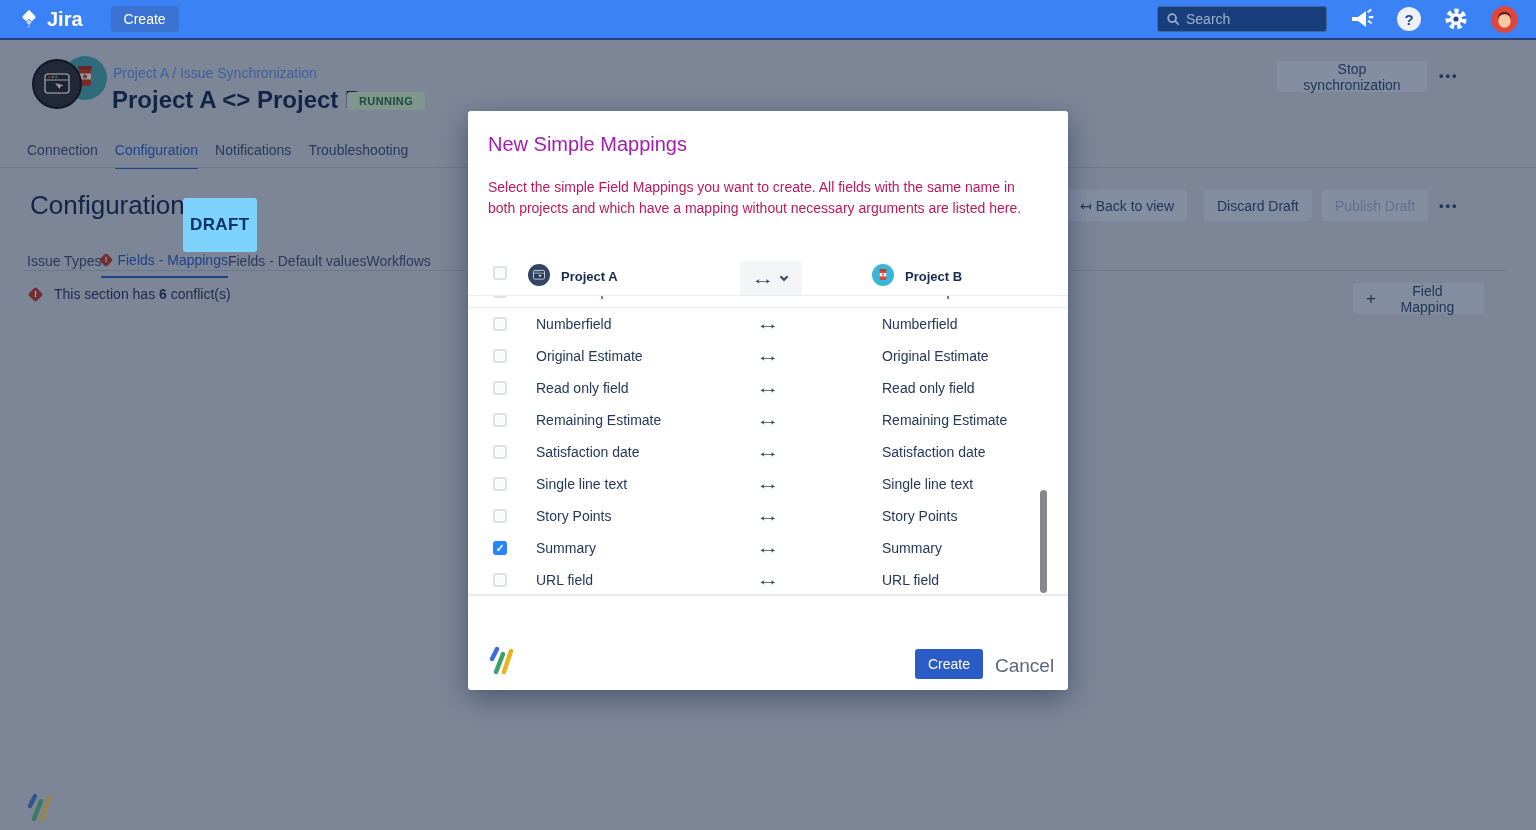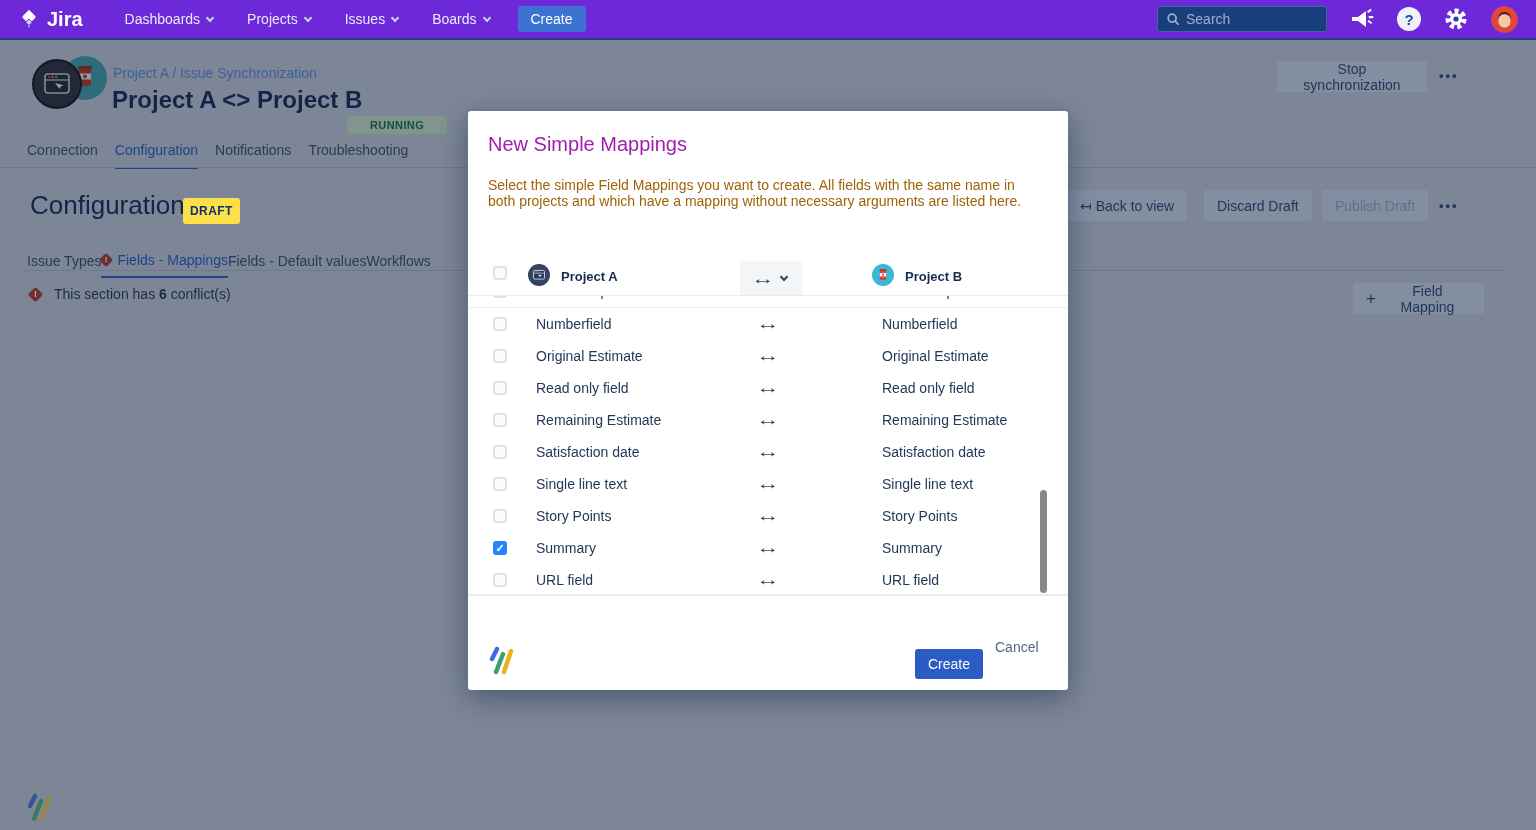--- a/index.html
+++ b/index.html
@@ -1,20 +1,20 @@
 <!DOCTYPE html>
 <html><head>
 <meta charset="utf-8">
 <style>
   * { margin:0; padding:0; box-sizing:border-box; }
   html,body { width:1536px; height:830px; overflow:hidden; font-family:"Liberation Sans", sans-serif; }
   body { background:#7d8697; position:relative; }
 
   
-  .navbar { position:absolute; left:0; top:0; width:1536px; height:40px; background:#6d28d9;
+  .navbar { position:absolute; left:0; top:0; width:1536px; height:40px; background:#3b82f6;
             border-bottom:2px solid #24427e; display:flex; align-items:center; z-index:5;justify-content:flex-end; }
   .nav-logo { display:flex; align-items:center; gap:7px; margin-left:18px; color:#fff; font-size:20px; font-weight:bold; }
   .nav-items { display:flex; align-items:center; gap:34px; margin-left:42px; }
   .nav-item { color:#e7edf8; font-size:14px; font-weight:500; display:flex; align-items:center; gap:7px; cursor:pointer; }
   .chev { width:6px; height:6px; border-right:2px solid #c6d2ea; border-bottom:2px solid #c6d2ea;
           transform:rotate(45deg); display:inline-block; margin-top:-3px; }
   .nav-create { margin-left:28px; background:#3c72d2; color:#fff; font-size:14px; font-weight:500;
                 border:none; border-radius:3px; padding:5px 13px; height:26px; cursor:pointer; }
   .nav-right { margin-left:auto; display:flex; align-items:center; gap:22px; margin-right:18px; }
   .nav-search { width:170px; height:26px; background:#193e7c; border:1px solid #41639f; border-radius:3px;
@@ -25,35 +25,35 @@
                  font-weight:bold; font-size:15px; display:flex; align-items:center; justify-content:center; }
   .avatar-btn { width:27px; height:27px; border-radius:50%; overflow:hidden; }
 
   
   .page { position:absolute; left:0; top:40px; width:1536px; height:790px; }
   .dim-svg { filter:brightness(0.60) saturate(0.8); }
 
   .breadcrumb { position:absolute; left:113px; top:25px; font-size:14px; color:#3e6099; cursor:pointer; }
   .proj-title { position:absolute; left:112px; top:46px; font-size:24px; font-weight:600; color:#122547; }
   .badge-running { position:absolute; left:347px; top:52px; background:#80958c; color:#174f38;
-                   font-size:11px; font-weight:bold; letter-spacing:.4px; padding:3px 23px; border-radius:3px;margin-top:24px; }
+                   font-size:11px; font-weight:bold; letter-spacing:.4px; padding:3px 12px; border-radius:3px; }
   .btn-dim { background:#848ea1; color:#1f3557; border:none; border-radius:3px; font-size:14px;
              font-family:Liberation Sans, sans-serif; height:31px; padding:0 13px; cursor:pointer; }
   .stop-btn { position:absolute; left:1277px; top:21px; width:150px; }
   .dots { color:#22365c; font-size:13px; letter-spacing:2px; font-weight:bold; cursor:pointer; }
   .hdr-dots { position:absolute; left:1439px; top:28px; }
 
   .tabs { position:absolute; left:27px; top:102px; display:flex; gap:17px; font-size:14px; color:#2a3a57; }
   .tab { padding-bottom:9px; cursor:pointer; }
   .tab.active { color:#1d4389; border-bottom:2px solid #1d4389; }
   .tabs-divider { position:absolute; left:0; top:127px; width:1536px; height:1px; background:#6e7989; }
 
   .cfg-heading { position:absolute; left:30px; top:150px; font-size:26px; font-weight:500; color:#122547; }
-  .badge-draft { position:absolute; left:183px; top:158px; background:#fde047; color:#0d3170;
-                 font-size:12px; font-weight:bold; letter-spacing:.4px; padding:6px 7px; border-radius:3px; }
+  .badge-draft { position:absolute; left:183px; top:158px; background:#7dd3fc; color:#0d3170;
+                 font-size:17px; font-weight:bold; letter-spacing:.4px; padding:17px 7px; border-radius:3px; }
   .back-btn { position:absolute; left:1067px; top:150px; }
   .discard-btn { position:absolute; left:1204px; top:150px; }
   .publish-btn { position:absolute; left:1322px; top:150px; color:#5f7090; cursor:default; }
   .cfg-dots { position:absolute; left:1439px; top:158px; }
 
   .subtabs { position:absolute; left:27px; top:212px; display:flex; font-size:14px; color:#2a3a57; }
   .subtab { padding-bottom:8px; cursor:pointer; display:flex; align-items:center; gap:6px; }
   .subtab.active { color:#1d4389; border-bottom:2px solid #1d4389; }
   .subtabs-divider { position:absolute; left:24px; top:230px; width:1482px; height:1px; background:#6e7989; }
 
@@ -69,21 +69,21 @@
   .fm-btn { position:absolute; left:1353px; top:243px; width:131px; display:flex; align-items:center;
             justify-content:center; gap:8px; }
   .plus { font-size:17px; line-height:17px; font-weight:400; }
 
   .corner-logo { position:absolute; left:26px; top:752px; }
 
   
   .modal { position:absolute; left:468px; top:111px; width:600px; height:579px; background:#fff;
            border-radius:3px; box-shadow:0 8px 28px rgba(9,30,66,.45); z-index:10; }
   .modal-title { position:absolute; left:20px; top:22px; font-size:20px; font-weight:500; color:#a21caf; }
-  .modal-desc { position:absolute; left:20px; top:66px; width:548px; font-size:14px; line-height:16px; color:#a16207; }
+  .modal-desc { position:absolute; left:20px; top:66px; width:548px; font-size:14px; line-height:21px; color:#be185d; }
 
   .cb { position:absolute; left:25px; width:14px; height:14px; border:2px solid #dfe1e6; border-radius:3px;
         background:#fafbfc; cursor:pointer; }
   .cb.checked { background:#2684ff; border-color:#2684ff; color:#fff; font-size:11px; line-height:11px;
                 text-align:center; font-weight:bold; }
 
   .mtable-head { position:absolute; left:0; top:146px; width:600px; height:38px; }
   .mtable-head .cb { top:9px; }
   .head-avatar { position:absolute; top:7px; }
   .head-label { position:absolute; top:12px; font-size:13px; font-weight:bold; color:#172b4d; }
@@ -102,51 +102,33 @@
             font-size:16px; transform:scaleX(1.5); }
   .partial { height:12px; overflow:hidden; border-bottom:1px solid #ebecf0; }
   .partial .mrow { margin-top:-21px; }
 
   .mscroll { position:absolute; left:572px; top:379px; width:7px; height:103px; border-radius:4px; background:#85878a; }
 
   .modal-footer { position:absolute; left:0; top:528px; width:600px; height:51px; }
   .footer-logo { position:absolute; left:20px; top:6px; }
   .create-btn { position:absolute; left:447px; top:10px; background:#2b5cc6; color:#fff; border:none;
                 border-radius:3px; height:30px; padding:0 13px; font-size:14px; font-family:inherit; cursor:pointer; }
-  .cancel-btn { position:absolute; left:527px; top:0; color:#596780; font-size:14px; cursor:pointer; }
+  .cancel-btn { position:absolute; left:527px; top:16px; color:#596780; font-size:19px; cursor:pointer; }
 </style>
 </head>
 <body>
 
 <div class="navbar">
   <div class="nav-logo">
     <svg width="22" height="22" viewBox="0 0 24 24">
       <path fill="#ffffff" d="M12 2 L5.5 8.5 a1.8 1.8 0 0 0 0 2.6 L9 14.5 12 11.5 15 14.5 18.5 11.1 a1.8 1.8 0 0 0 0-2.6 Z"></path>
       <path fill="#cdd9f0" d="M9 15.5 L12 12.5 15 15.5 12 18.5 Z"></path>
       <path fill="#9fb6e2" d="M10.7 19.8 L12 18.5 13.3 19.8 12 21.5 Z"></path>
     </svg>
     <span>Jira</span>
-  </div>
-  <div class="nav-items">
-    <span class="nav-item">
-      <span>Dashboards</span>
-      <i class="chev"></i>
-    </span>
-    <span class="nav-item">
-      <span>Projects</span>
-      <i class="chev"></i>
-    </span>
-    <span class="nav-item">
-      <span>Issues</span>
-      <i class="chev"></i>
-    </span>
-    <span class="nav-item">
-      <span>Boards</span>
-      <i class="chev"></i>
-    </span>
   </div>
   <button class="nav-create">Create</button>
   <div class="nav-right">
     <div class="nav-search">
       <svg width="14" height="14" viewBox="0 0 16 16">
         <circle cx="7" cy="7" r="4.5" fill="none" stroke="#9fafcd" stroke-width="2"></circle>
         <line x1="10.5" y1="10.5" x2="14" y2="14" stroke="#9fafcd" stroke-width="2" stroke-linecap="round"></line>
       </svg>
       <input placeholder="Search" style="">
     </div>

